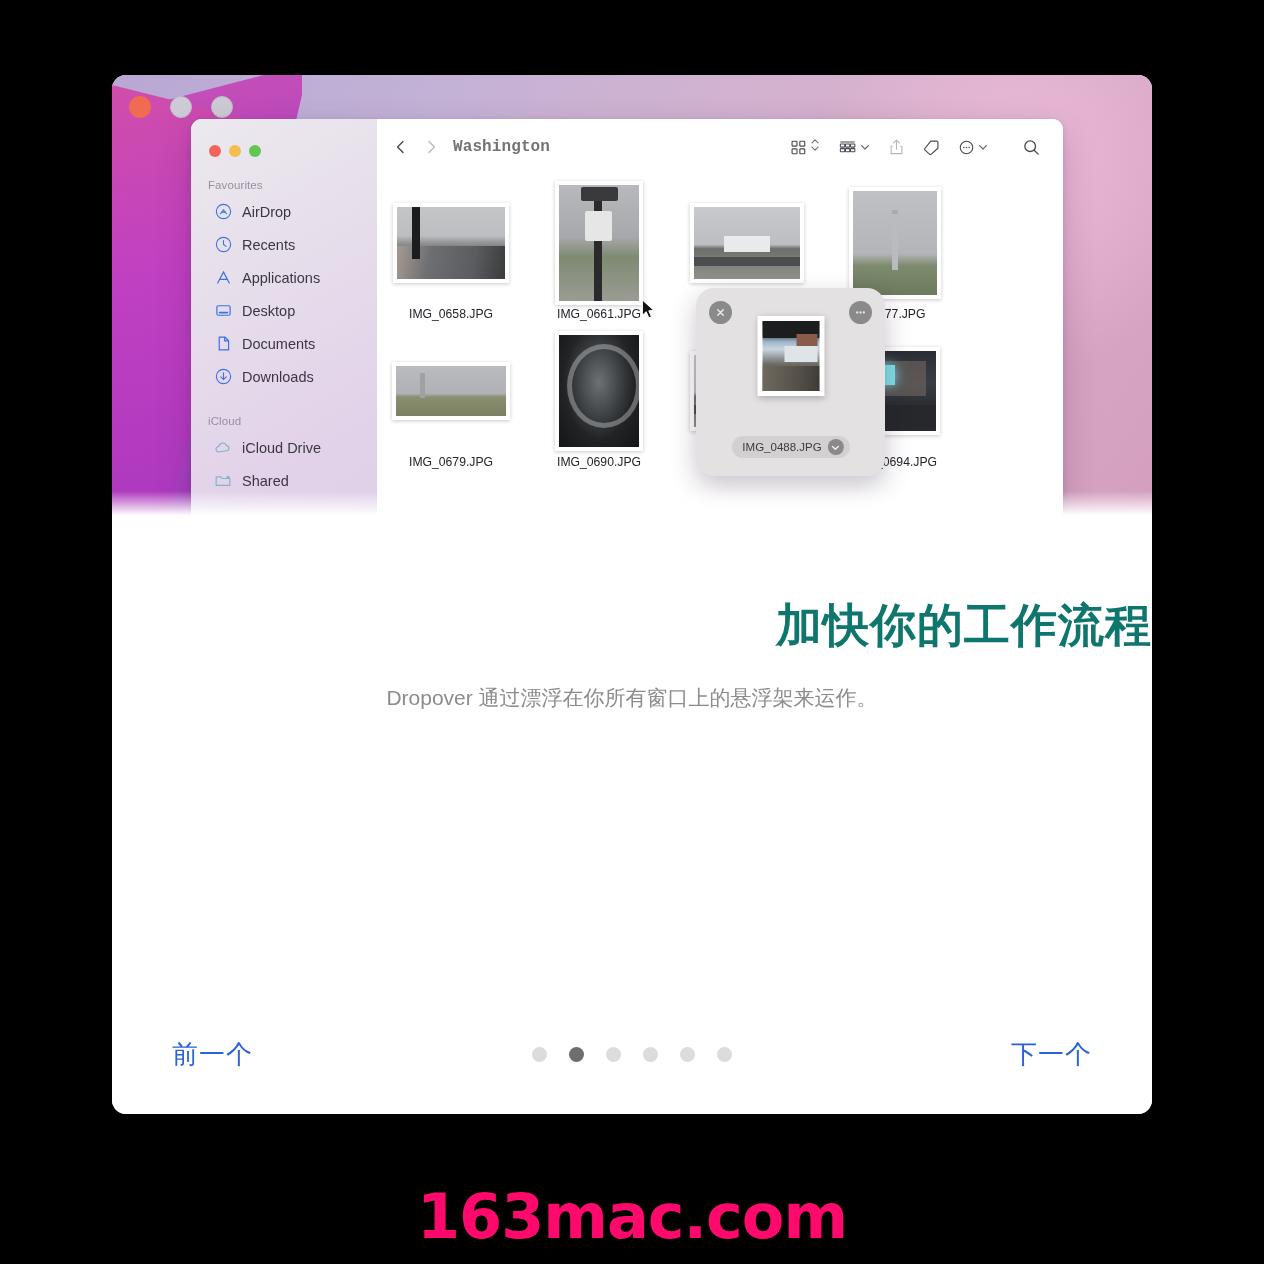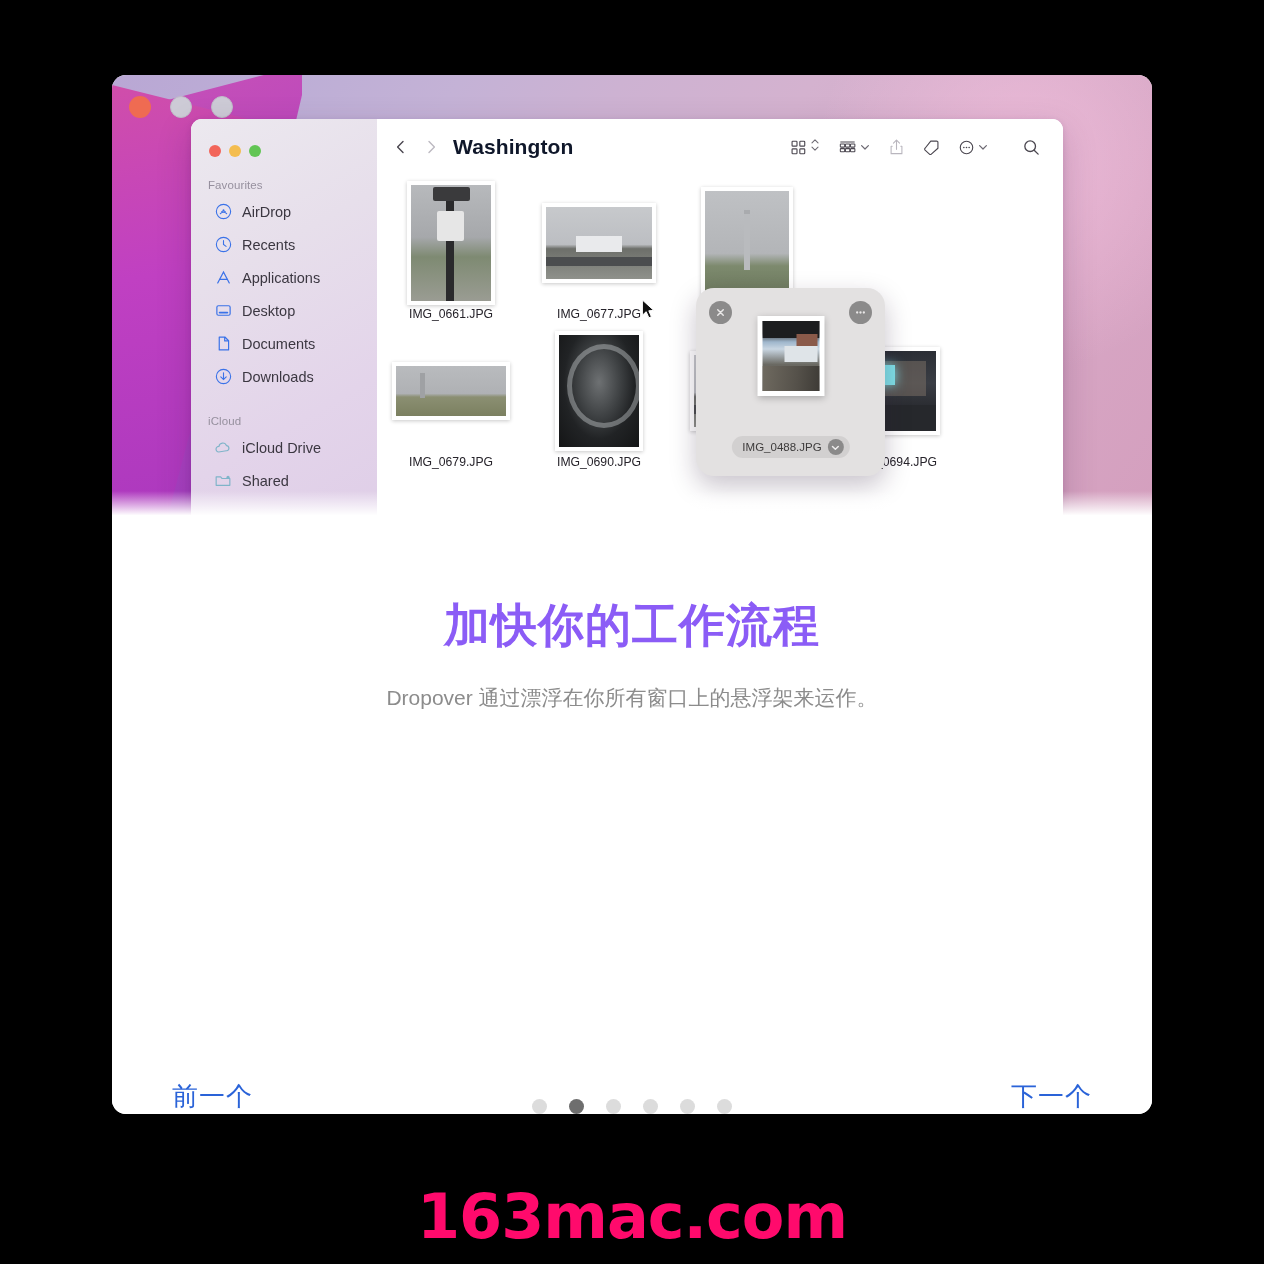--- a/index.html
+++ b/index.html
@@ -160,24 +160,25 @@
     height: 56px;
     display: flex;
     align-items: center;
     padding: 0 22px 0 16px;
     position: relative;
   }
   .nav-arrows { display: flex; gap: 14px; align-items: center; margin-right: 14px; }
   .nav-arrow { color: #4a464f; display: flex; }
   .nav-arrow.dim { color: #bcb9c1; }
   .finder-title {
-    font-size: 21px;
+    font-size: 16px;
     font-weight: bold;
-    color: #0f172a;
+    color: #737373;
     letter-spacing: .1px;
+    font-family: Liberation Mono, monospace;
   }
   .toolbar-right {
     margin-left: auto;
     display: flex;
     align-items: center;
     gap: 18px;
     color: #4b4750;
   }
   .tb-btn { display: flex; align-items: center; gap: 3px; color: #4b4750; }
   .tb-btn.dim { color: #b9b6be; }
@@ -326,44 +327,44 @@
 
   
   .card-body {
     position: absolute;
     left: 0; right: 0;
     top: 450px;
     bottom: 0;
     background: #fff;
   }
   .headline {
-    text-align: center;
+    text-align: right;
     font-size: 46px;
     font-weight: bold;
-    color: #8b5cf6;
+    color: #0f766e;
     letter-spacing: 1px;
     margin-top: 70px;
   }
   .para {
     text-align: center;
     color: #8c8c8c;
     font-size: 21px;
     line-height: 1.55;
   }
   .para.p1 { margin-top: 25px; }
   .para.p2 { margin-top: 30px; padding: 0 195px; }
 
   
   .card-footer {
     position: absolute;
     left: 0; right: 0;
     bottom: 0;
     height: 120px;
     display: flex;
-    align-items: flex-end;
+    align-items: center;
     padding: 0 60px;
   }
   .nav-link {
     font-size: 26px;
     color: #2a63d8;
     letter-spacing: 1px;
     font-weight: normal;
     background: none; border: none;
     font-family: "Liberation Sans", "DejaVu Sans", sans-serif;
     cursor: pointer;
@@ -599,20 +600,32 @@
                 <circle cx="8.6" cy="8.6" r="5.6"></circle>
                   <path d="M12.8 12.8l4.2 4.2"></path>
               </svg>
             </span>
           </div>
         </div>
 
         <div class="file-grid">
 
           <div class="file-row">
+            <div class="file-cell">
+              <div class="thumb-box">
+                <div class="thumb">
+                  <div class="thumb-inner" style="width:108px;height:72px;">
+                    <div class="ph ph-road">
+                        <div class="pole"></div>
+                      </div>
+                  </div>
+                </div>
+              </div>
+              <div class="file-label">IMG_0658.JPG</div>
+            </div>
 
             <div class="file-cell">
               <div class="thumb-box">
                 <div class="thumb">
                   <div class="thumb-inner" style="width:80px;height:116px;">
                     <div class="ph ph-sign">
                         <div class="post"></div>
                         <div class="top"></div>
                         <div class="board"></div>
                       </div>

